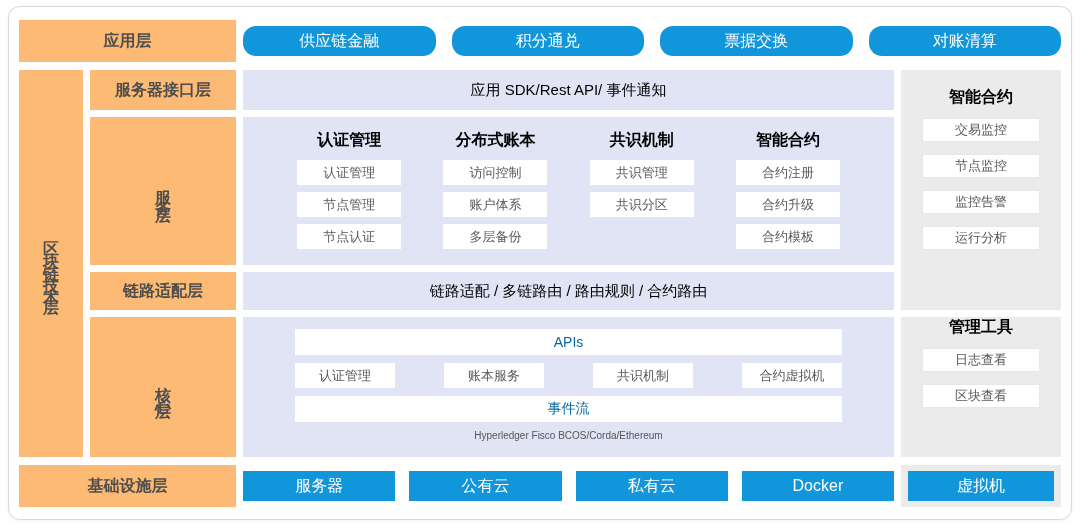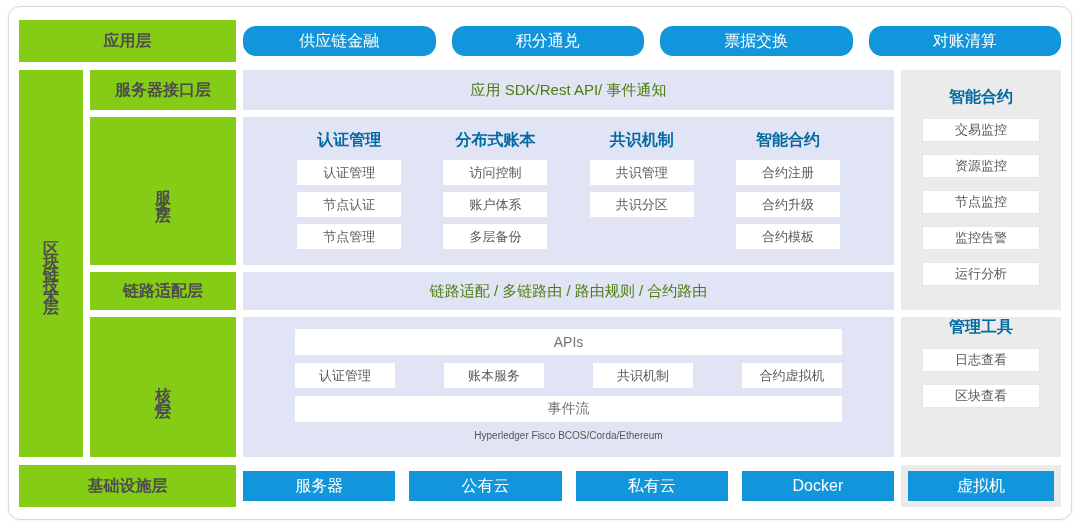--- a/index.html
+++ b/index.html
@@ -19,34 +19,34 @@
     padding: 13px 10px 14px 10px;
     overflow: hidden;
   }
 
   
   .gray-box   { background: #ebebeb; }
   .lav-box    { background: #e1e4f4; }
   .layer-label {
     display: flex; align-items: center; justify-content: center;
     font-size: 16px; font-weight: bold; color: #4d4d4d;
-    background: #84cc16;
+    background: #fdba74;
   }
   .blue-btn {
     background: #1296db; color: #ffffff;
     font-size: 16px;
     display: flex; align-items: center; justify-content: center;
     height: 30px;
   }
   .white-item {
     background: #ffffff; color: #595959; font-size: 13px;
     display: flex; align-items: center; justify-content: center;
     height: 25px;
   }
-  .col-header { color: #0369a1; font-size: 16px; font-weight: bold; text-align: center; }
+  .col-header { color: #000000; font-size: 16px; font-weight: bold; text-align: center; }
 
   
   .app-row {
     display: grid;
     grid-template-columns: 217px 1fr;
     gap: 7px;
     height: 42px;
     margin-bottom: 8px;
   }
   .app-buttons { display: flex; gap: 16px; align-items: center; }
@@ -65,21 +65,21 @@
   }
   .vert-text {
     writing-mode: vertical-rl;
     text-orientation: upright;
     letter-spacing: 12px;
     font-size: 16px; font-weight: bold; color: #4d4d4d;
     line-height: 1;
   }
   .band {
     display: flex; align-items: center; justify-content: center;
-    font-size: 15px; color: #4d7c0f;
+    font-size: 15px; color: #000000;
   }
 
   
   .service-panel {
     grid-column: 3; grid-row: 2;
     display: grid;
     grid-template-columns: repeat(4, 1fr);
     padding: 13px 42px 14px 42px;
     column-gap: 18px;
   }
@@ -98,21 +98,21 @@
 
   
   .core-panel {
     grid-column: 3; grid-row: 4;
     padding: 12px 52px 10px 52px;
     display: flex; flex-direction: column;
   }
   .core-full-bar {
     background: #ffffff; height: 26px;
     display: flex; align-items: center; justify-content: center;
-    font-size: 14px; color: #737373;
+    font-size: 14px; color: #0369a1;
   }
   .core-modules { display: flex; justify-content: space-between; margin: 8px 0; }
   .core-modules .white-item { width: 100px; }
   .platforms { text-align: center; font-size: 10px; color: #555; margin-top: 8px; }
 
   
   .sidebar-top {
     grid-column: 4; grid-row: 1 / 4;
     display: flex; flex-direction: column; align-items: center;
     padding-top: 17px;
@@ -172,22 +172,22 @@
     <div class="cell-c2r4 layer-label">
       <span class="vert-text vert-small">核心层</span>
     </div>
 
     <div class="cell-c3r1 lav-box band">应用 SDK/Rest API/ 事件通知</div>
 
     <div class="service-panel lav-box">
       <div class="service-col">
         <div class="col-header">认证管理</div>
         <div class="white-item">认证管理</div>
+        <div class="white-item">节点管理</div>
         <div class="white-item">节点认证</div>
-        <div class="white-item">节点管理</div>
       </div>
       <div class="service-col">
         <div class="col-header">分布式账本</div>
         <div class="white-item">访问控制</div>
         <div class="white-item">账户体系</div>
         <div class="white-item">多层备份</div>
       </div>
       <div class="service-col">
         <div class="col-header">共识机制</div>
         <div class="white-item">共识管理</div>
@@ -211,21 +211,20 @@
         <div class="white-item">共识机制</div>
         <div class="white-item">合约虚拟机</div>
       </div>
       <div class="core-full-bar">事件流</div>
       <div class="platforms">Hyperledger Fisco BCOS/Corda/Ethereum</div>
     </div>
 
     <div class="sidebar-top gray-box">
       <div class="col-header sidebar-title">智能合约</div>
       <div class="white-item">交易监控</div>
-      <div class="white-item">资源监控</div>
       <div class="white-item">节点监控</div>
       <div class="white-item">监控告警</div>
       <div class="white-item">运行分析</div>
     </div>
 
     <div class="sidebar-bottom gray-box">
       <div class="col-header sidebar-title">管理工具</div>
       <div class="white-item">日志查看</div>
       <div class="white-item">区块查看</div>
     </div>

